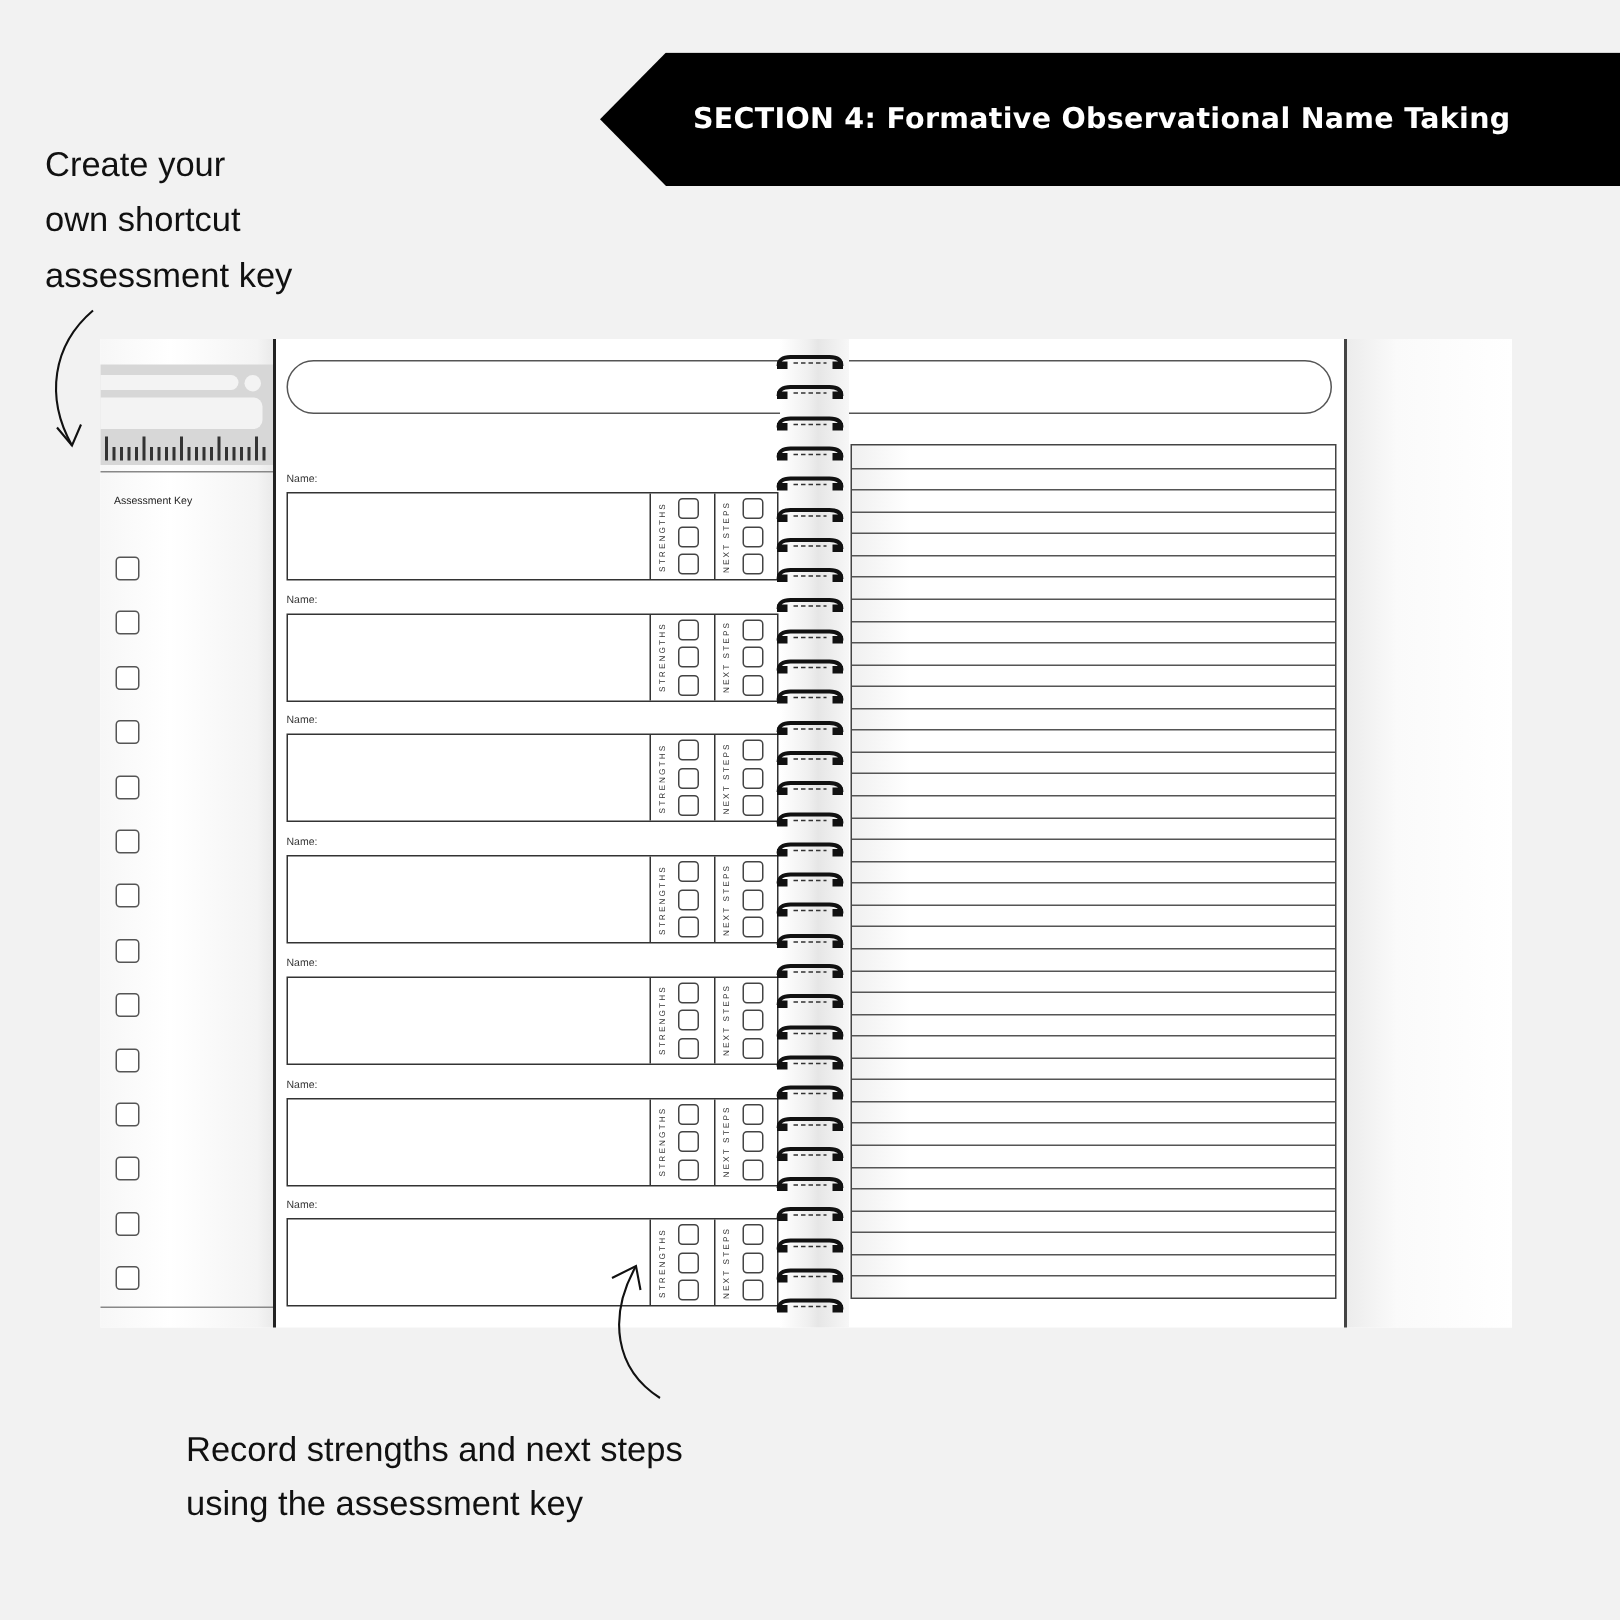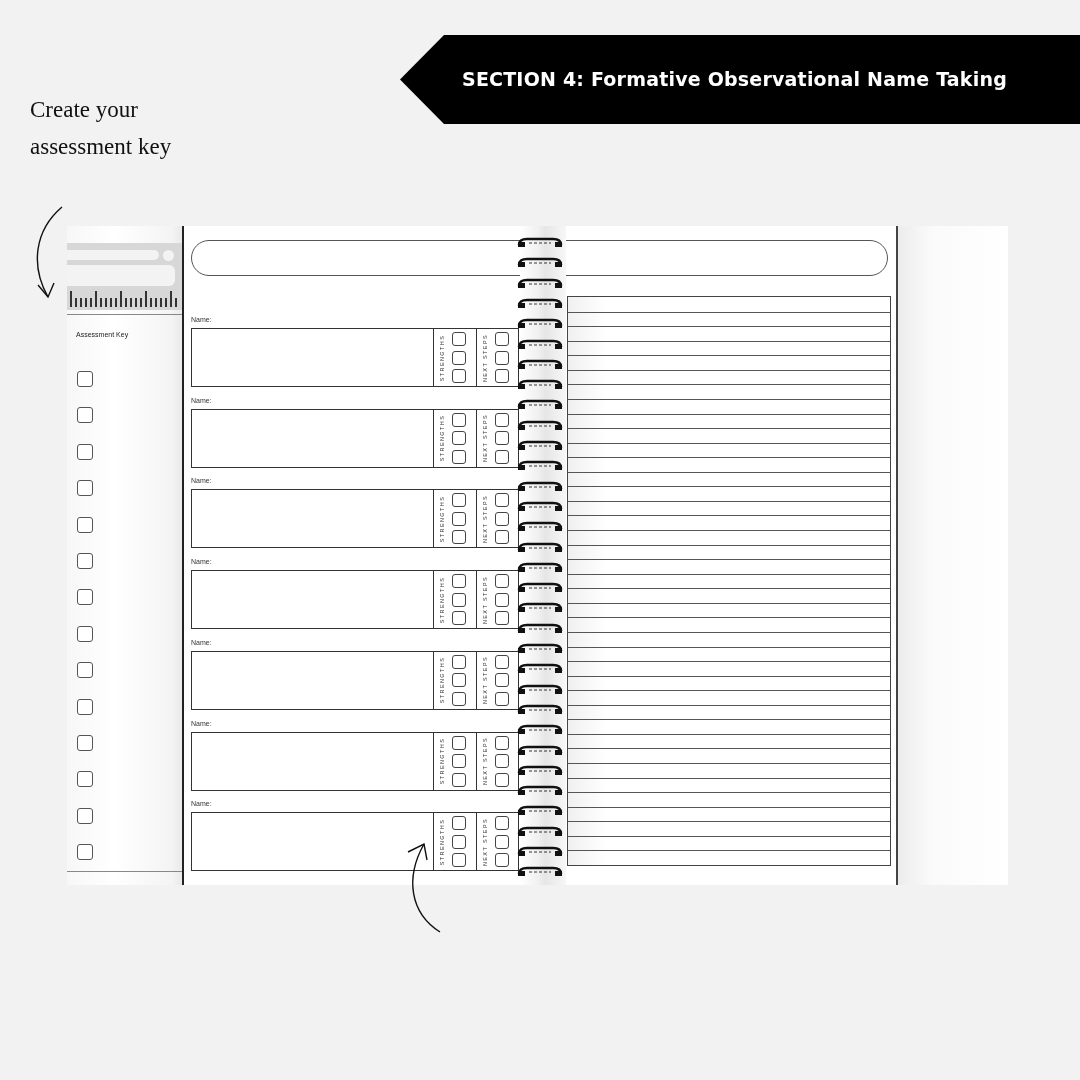--- a/index.html
+++ b/index.html
@@ -13,21 +13,21 @@
     position:absolute; left:400px; top:35px; width:680px; height:89px;
     background:#000;
     clip-path: polygon(44px 0, 100% 0, 100% 100%, 44px 100%, 0 50%);
   }
   .banner-text {
     position:absolute; left:62px; top:0; height:89px; line-height:89px;
     color:#fff; font-weight:bold; font-size:19px; letter-spacing:0.2px;
     font-family:"DejaVu Sans", sans-serif;
   }
   .annot {
-    position:absolute; font-family:Liberation Serif, serif;
+    position:absolute; font-family:Liberation Sans, sans-serif;
     font-size:23px; line-height:37px; color:#111;
   }
   .annot-top { left:30px; top:91px; }
   .annot-bottom { left:124px; top:948px; line-height:36px; }
   svg.arrow { position:absolute; overflow:visible; }
 
   
   .spread {
     position:absolute; left:67px; top:226px; width:941px; height:659px;
     background:#fff;
@@ -100,20 +100,21 @@
 </style>
 </head>
 <body>
 
 <div class="banner">
   <div class="banner-text">SECTION 4: Formative Observational Name Taking</div>
 </div>
 
 <div class="annot annot-top">
   <div>Create your</div>
+  <div>own shortcut</div>
   <div>assessment key</div>
 </div>
 
 <svg class="arrow" style="left:30px;top:205px;" width="40" height="95">
   <path d="M32 2 C 5 25, 0 60, 18 92" fill="none" stroke="#111" stroke-width="1.4"></path>
   <path d="M8 80 L18 92 L24 78" fill="none" stroke="#111" stroke-width="1.4"></path>
 </svg>
 
 <div class="spread"></div>
 
@@ -536,13 +537,15 @@
   </div>
 <div class="right-edge"></div>
 <div class="back-right"></div>
 
 <svg class="arrow" style="left:400px;top:838px;" width="50" height="100">
   <path d="M40 94 C 10 75, 5 40, 24 6" fill="none" stroke="#111" stroke-width="1.4"></path>
   <path d="M8 14 L24 6 L27 22" fill="none" stroke="#111" stroke-width="1.4"></path>
 </svg>
 
 <div class="annot annot-bottom">
+  <div>Record strengths and next steps</div>
+  <div>using the assessment key</div>
 </div>
 
 </body></html>

